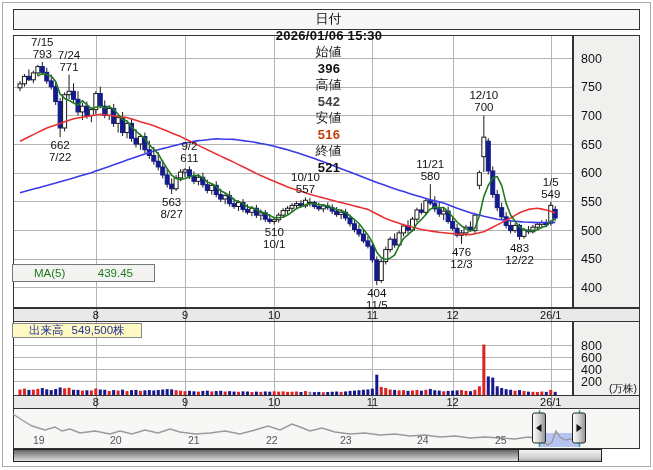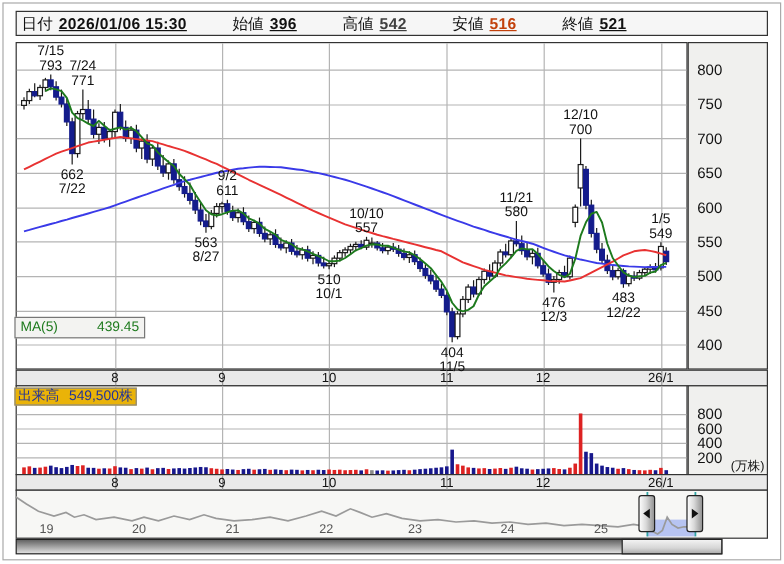--- a/index.html
+++ b/index.html
@@ -1,29 +1,29 @@
 <!DOCTYPE html>
 <html><head>
 <meta charset="utf-8">
 <style>
   html,body{margin:0;padding:0;background:#fff;}
   body{width:653px;height:470px;position:relative;overflow:hidden;
        font-family:"Liberation Sans","DejaVu Sans",sans-serif;-webkit-font-smoothing:antialiased;}
   #canvas{position:absolute;left:0;top:0;}
   .overlay{position:absolute;z-index:5;}
   #info-bar{left:13px;top:9px;width:625px;height:19px;background:#f6f6f6;border:1px solid #333;
-            display:flex;align-items:center;font-size:13px;color:#111;white-space:nowrap;}
+            display:flex;align-items:center;font-size:13px;color:#111;white-space:nowrap;flex-direction:column;}
   #info-bar .lbl{margin-left:4px;}
-  #info-bar .val{margin-left:5px;font-weight:600;letter-spacing:.3px;text-decoration:underline;}
+  #info-bar .val{margin-left:5px;font-weight:600;letter-spacing:.3px;}
   #info-bar .gap{width:34px;}
   #ma-legend{left:12px;top:264px;width:99px;background:#f3f3f1;border:1px solid #777;
-             font-size:11.5px;line-height:14px;padding:1px 4px;}
+             font-size:11.5px;line-height:14px;padding:1px 21px;}
   .ma-row{display:flex;justify-content:space-between;}
-  #volume-tag{left:12px;top:323px;background:#eab308;border:1px solid #888;color:#223399;
-              font-size:11.5px;line-height:13px;padding:0 2px;white-space:nowrap;}
+  #volume-tag{left:12px;top:323px;background:#fef9c3;border:1px solid #888;color:#223399;
+              font-size:11.5px;line-height:13px;padding:0 16px;white-space:nowrap;}
   #volume-tag .v{margin-left:8px;}
 </style>
 </head>
 <body>
 
 <svg id="canvas" width="653" height="470">
     <defs>
       <linearGradient id="trackGrad" x1="0" y1="0" x2="0" y2="1">
         <stop offset="0%" stop-color="#5e5e5e"></stop>
         <stop offset="55%" stop-color="#a8a8a8"></stop>

